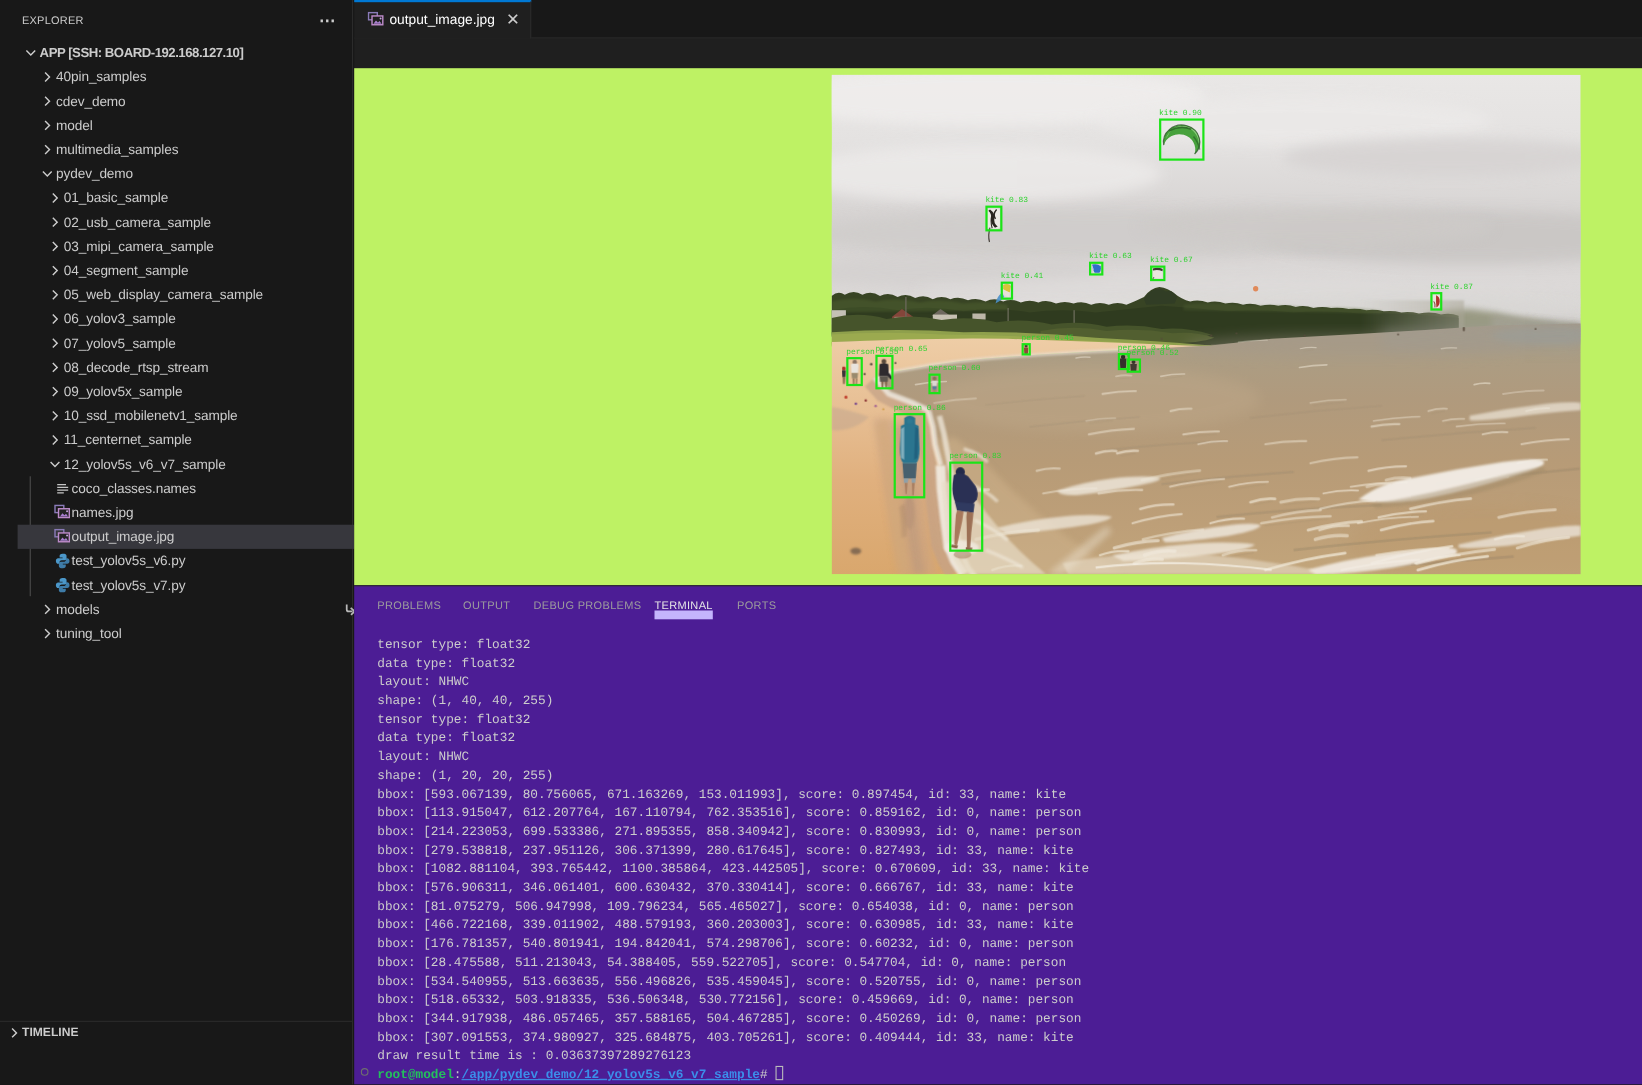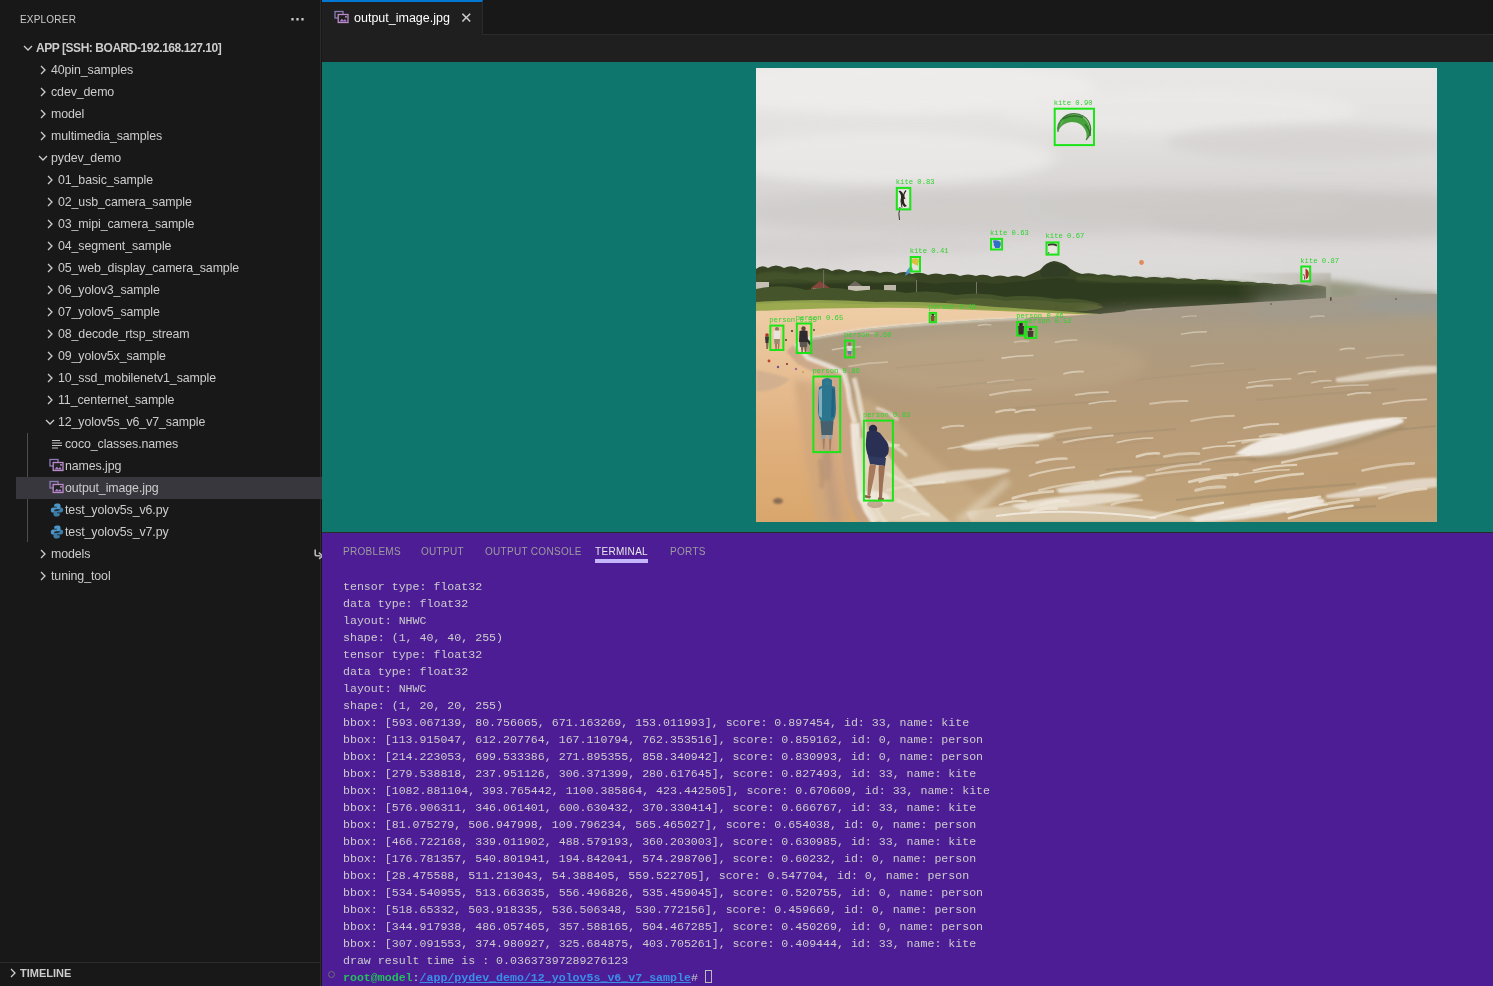--- a/index.html
+++ b/index.html
@@ -21,26 +21,26 @@
 
 #main { position:absolute; left:322px; top:0; width:1171px; height:986px; background:#1f1f1f; }
 #tabbar { position:absolute; left:0; top:0; width:1171px; height:35px; background:#181818; border-bottom:1px solid #2b2b2b; }
 #tab1 { position:absolute; left:0; top:0; width:161px; height:35px; background:#1f1f1f; border-top:2px solid #0078d4; border-right:1px solid #2b2b2b; }
 #tab1 .ticon { position:absolute; left:12px; top:8px; }
 #tab1 .tname { position:absolute; left:32px; top:9px; font-size:12.5px; color:#ffffff; }
 #tab1 .tx { position:absolute; left:138px; top:7px; font-size:15px; color:#cccccc; }
 #crumbs { position:absolute; left:0; top:36px; width:1171px; height:26px; background:#1f1f1f; color:#a0a0a0; font-size:12.3px; line-height:26px; }
 #crumbs .sep { color:#8a8a8a; font-size:11px; padding:0 4px; }
 
-#editor { position:absolute; left:0; top:62px; width:1171px; height:470px; background:#0f766e; }
+#editor { position:absolute; left:0; top:62px; width:1171px; height:470px; background:#bef264; }
 #photo { position:absolute; left:434px; top:6px; width:681px; height:454px; }
 
 #panel { position:absolute; left:0; top:532px; width:1171px; height:454px; background:#4c1d95; border-top:1px solid #2b2b2b; }
 .ptab { position:absolute; top:0; height:35px; line-height:37px; font-size:10px; color:#9d9d9d; letter-spacing:0.3px; }
-.ptab.act { color:#e7e7e7; border-bottom:4px solid #c4b5fd; height:30px; }
+.ptab.act { color:#e7e7e7; border-bottom:8px solid #c4b5fd; height:30px; }
 #term { position:absolute; left:21px; top:45px; font-family:"Liberation Mono",monospace; font-size:11.6px; line-height:17px; color:#cccccc; white-space:pre; }
 #term .g { color:#23c05c; font-weight:bold; }
 #term .b { color:#3b8eea; font-weight:bold; text-decoration:underline; }
 #cursor { display:inline-block; width:7px; height:13px; border:1px solid #bbbbbb; vertical-align:-2px; margin-left:7px;}
 #cmddot { position:absolute; left:6px; top:438px; width:7px; height:7px; border:1.5px solid #6e6e6e; border-radius:50%; }
 </style>
 </head>
 <body>
 <div id="root">
   <div id="sidebar">
@@ -204,21 +204,21 @@
             <path d="M5.8 3.6l3.6 3.1-3.3 3.2" fill="none" stroke="#b8b8b8" stroke-width="1.6"></path>
           </svg>
         </div>
         <div class="row" style="top:565px">
           <svg class="chev" style="left:19px" width="16" height="16" viewBox="0 0 16 16">
             <path d="M6 4l4 4-4 4" fill="none" stroke="#cccccc" stroke-width="1.3"></path>
           </svg>
           <span class="lbl" style="left:35px;">tuning_tool</span>
         </div>
       </div>
-    <div class="sect" style="top:962px;padding-left:24px;">
+    <div class="sect" style="top:928px;padding-left:24px;">
         <svg class="chev" style="left:5px" width="16" height="16" viewBox="0 0 16 16">
           <path d="M6 4l4 4-4 4" fill="none" stroke="#cccccc" stroke-width="1.3"></path>
         </svg>
         <span class="lbl">TIMELINE</span>
       </div>
   </div>
   <div id="main">
     <div id="tabbar">
       <div id="tab1">
         <span class="ticon"><svg width="16" height="16" viewBox="0 0 16 16">
@@ -617,21 +617,21 @@
               <text x="268.2" y="254.89999999999998" font-family="Liberation Mono,monospace" font-size="7.2" fill="#2ed32e">person 0.52</text>
               <rect x="173.7" y="244.9" width="6.400000000000006" height="9.299999999999983" fill="none" stroke="#1be417" stroke-width="2"></rect>
               <text x="172.7" y="240.9" font-family="Liberation Mono,monospace" font-size="7.2" fill="#2ed32e">person 0.45</text>
             </g>
 </svg>
       </div>
     </div>
     <div id="panel">
       <div class="ptab" style="left:21px;">PROBLEMS</div>
       <div class="ptab" style="left:99px;">OUTPUT</div>
-      <div class="ptab" style="left:163px;">OUTPUT CONSOLE</div>
+      <div class="ptab" style="left:163px;">DEBUG PROBLEMS</div>
       <div class="ptab act" style="left:273px;">TERMINAL</div>
       <div class="ptab" style="left:348px;">PORTS</div>
       <div id="cmddot"></div>
       <div id="term">tensor type: float32
 data type: float32
 layout: NHWC
 shape: (1, 40, 40, 255)
 tensor type: float32
 data type: float32
 layout: NHWC

